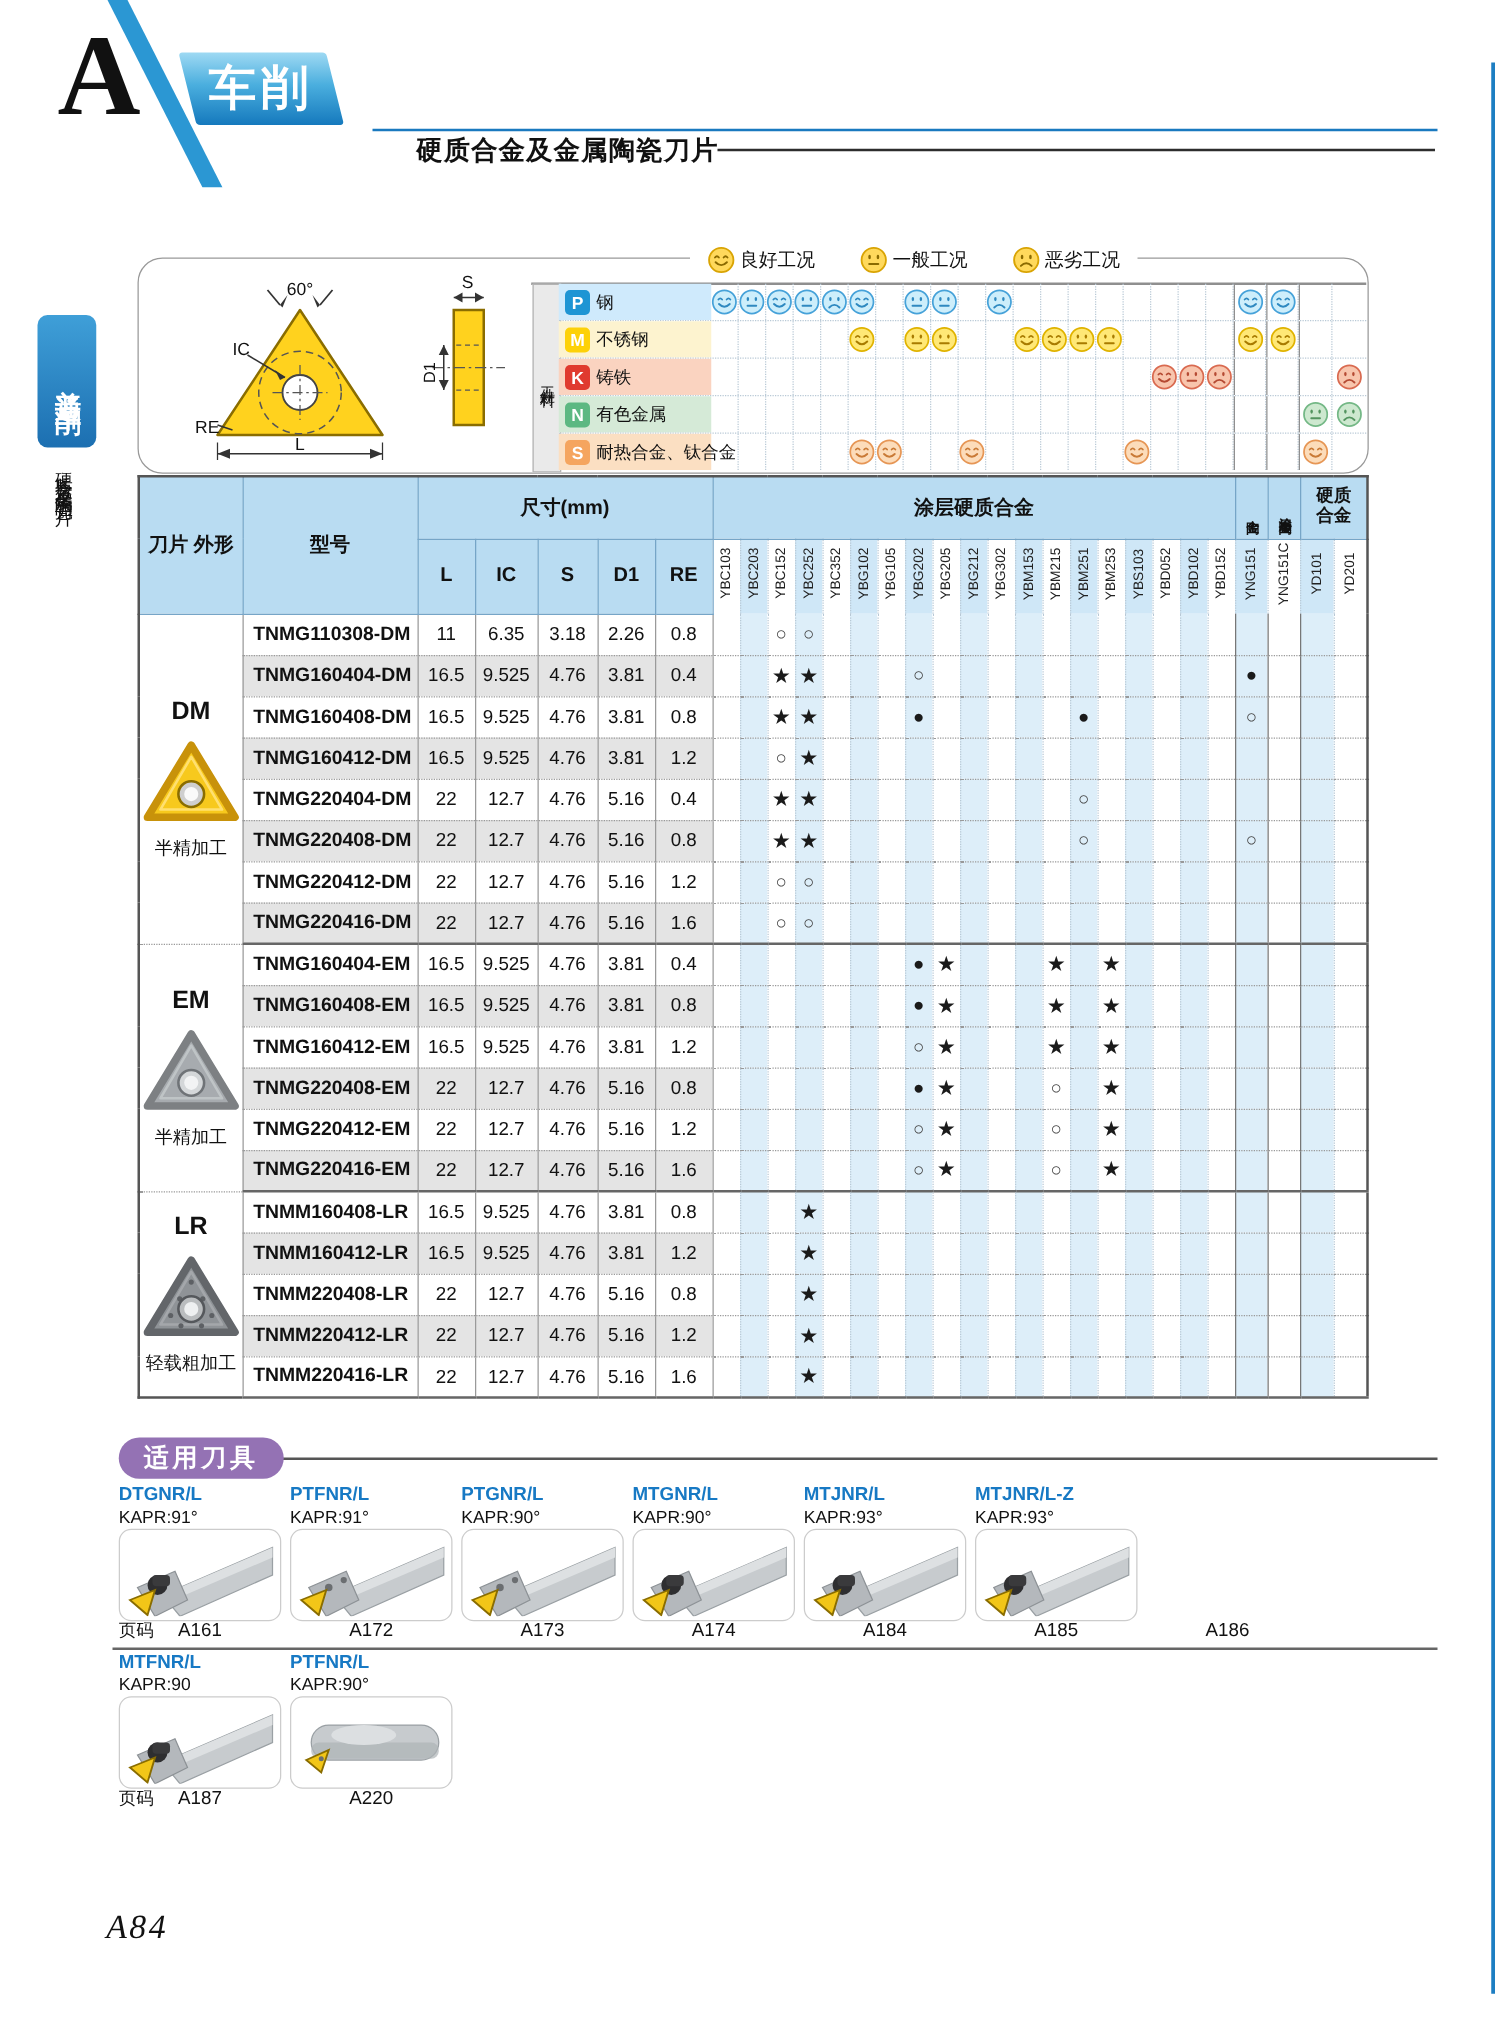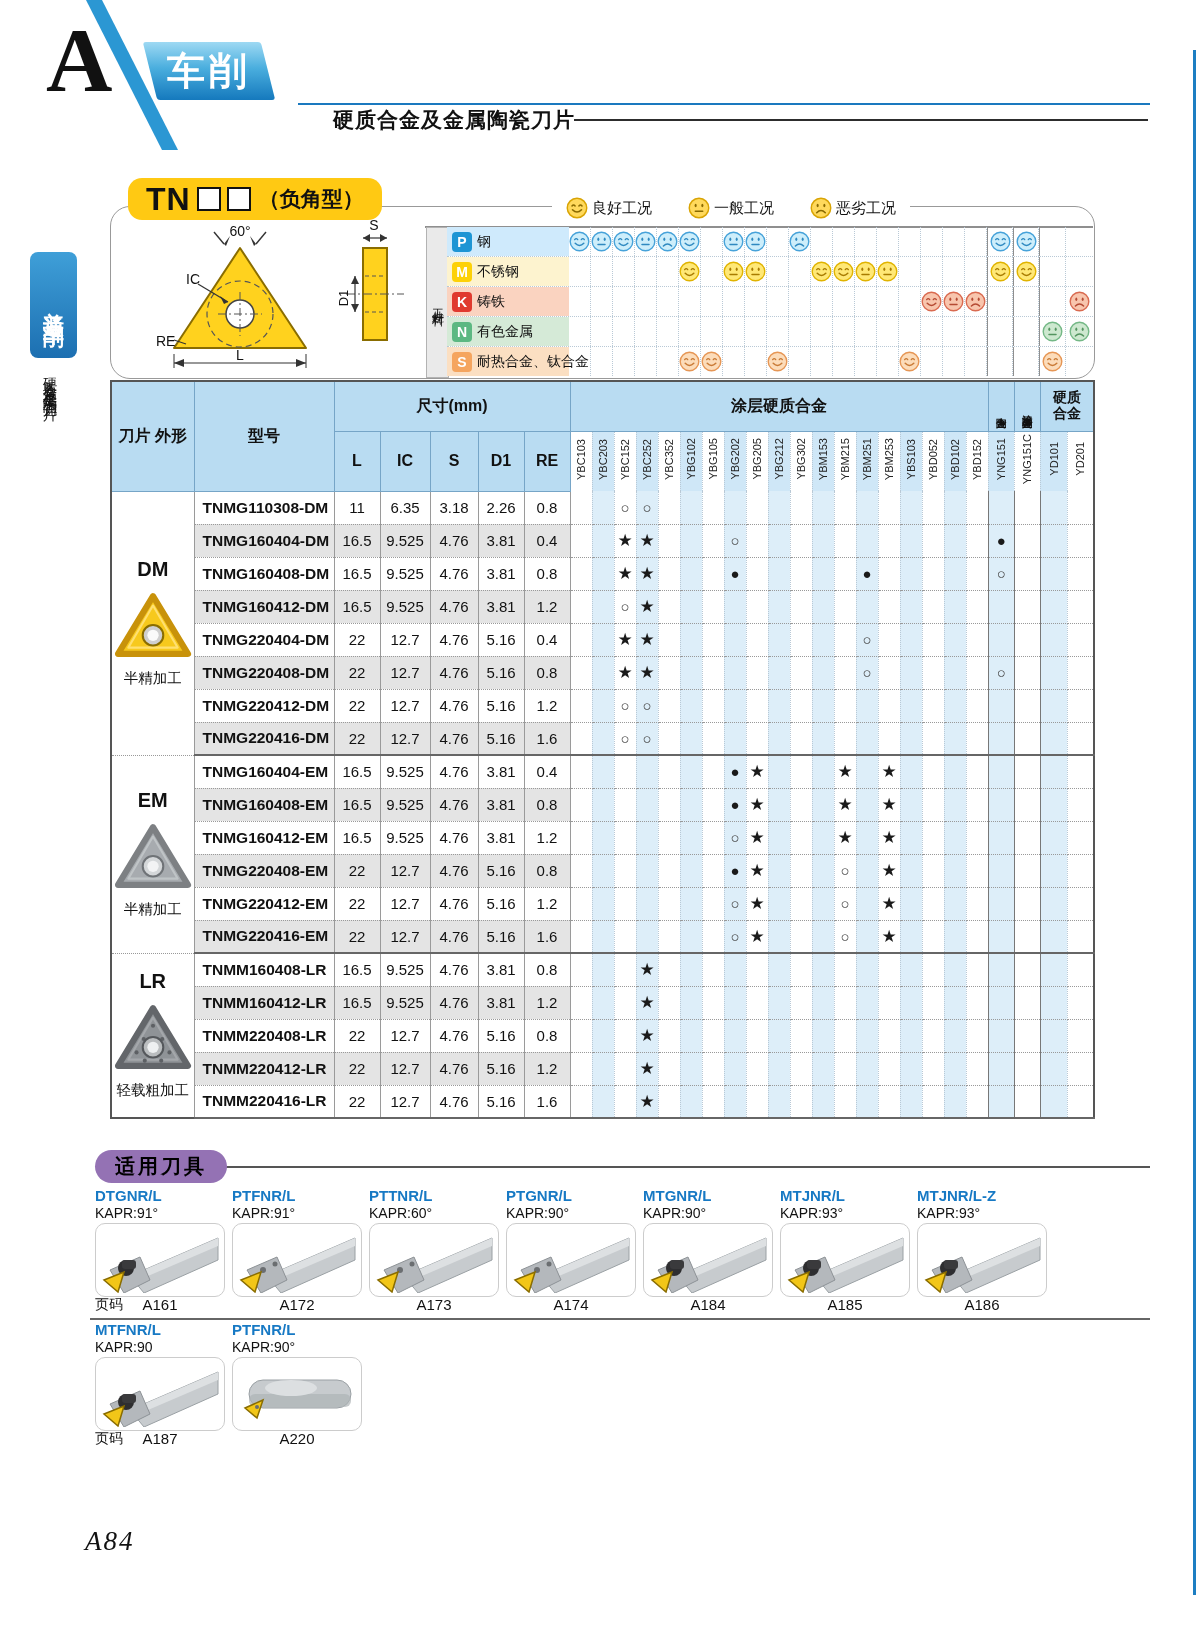--- a/index.html
+++ b/index.html
@@ -78,21 +78,21 @@
   .g-code{font-size:20px;font-weight:bold;}
   .g-desc{font-size:14.5px;}
   .mk .star{font-size:17px;color:#1a1a1a;}
   .mk .dotg{font-size:15px;color:#1a1a1a;}
   .mk .circ{font-size:15px;color:#444;}
 
   
   .marks-legend{left:560px;top:1124px;width:500px;display:flex;justify-content:flex-end;gap:30px;font-size:14px;}
 
   
-  .tools-badge{left:95px;top:1150px;background:#9472b4;color:#000000;font-weight:bold;font-size:20px;
+  .tools-badge{left:95px;top:1150px;background:#9472b4;color:#ffffff;font-weight:bold;font-size:20px;
                padding:3px 20px;border-radius:17px;letter-spacing:3px;z-index:2;text-align:center;}
   .tools-line{left:212px;top:1166px;width:938px;height:1.5px;background:#555;}
   .tool-row{display:flex;}
   .tool-row1{left:95px;top:1188px;}
   .tool-row2{left:95px;top:1322px;}
   .tool-card{width:130px;margin-right:7px;}
   .t-name{color:#1779c4;font-weight:bold;font-size:15px;line-height:1.1;}
   .t-kapr{font-size:14px;line-height:1.2;}
   .t-img{height:72px;border:1.5px solid #ccc;border-radius:10px;margin-top:2px;background:#fff;overflow:hidden;}
   .pages-row{display:flex;font-size:15px;}
@@ -121,26 +121,20 @@
   <div class="abs subtitle">硬质合金及金属陶瓷刀片</div>
   <div class="abs subtitle-line"></div>
   <div class="abs right-line"></div>
 
   <div class="abs side-tab">
     <span>普通车削</span>
   </div>
   <div class="abs side-sub">硬质合金及金属陶瓷刀片</div>
 
   <div class="abs frame"></div>
-  <div class="abs tn-badge">
-    <span class="tn-prefix">TN</span>
-    <span class="tn-sq"></span>
-    <span class="tn-sq"></span>
-    <span class="tn-suffix">（负角型）</span>
-  </div>
 
   <svg class="abs" style="left:140px;top:222px;width:200px;height:152px;" viewBox="0 0 200 152">
     <path d="M100,26 L166,126 L34,126 Z" fill="#ffd21e" stroke="#8a6d00" stroke-width="2" stroke-linejoin="round"></path>
     <circle cx="100" cy="92" r="33" fill="none" stroke="#555" stroke-width="1.2" stroke-dasharray="6,4"></circle>
     <circle cx="100" cy="92" r="14" fill="#fff" stroke="#444" stroke-width="1.5"></circle>
     <line x1="100" y1="70" x2="100" y2="114" stroke="#555" stroke-width="1" stroke-dasharray="8,3,2,3"></line>
     <line x1="78" y1="92" x2="122" y2="92" stroke="#555" stroke-width="1" stroke-dasharray="8,3,2,3"></line>
     <path d="M84,22 L74,10" stroke="#333" stroke-width="1.4"></path>
     <path d="M116,22 L126,10" stroke="#333" stroke-width="1.4"></path>
     <polygon points="84,22 90,14 86,24" fill="#333"></polygon>
@@ -1309,32 +1303,20 @@
       <div class="t-img"><svg width="127" height="69" viewBox="0 0 127 69">
     <polygon points="34,52 122,14 122,36 48,69" fill="#c7cbce" stroke="#9aa0a4"></polygon>
     <polygon points="34,52 122,14 122,22 38,58" fill="#dde0e2"></polygon>
     <polygon points="14,46 44,33 54,56 28,69" fill="#b4b8bc" stroke="#8d9296"></polygon>
     <circle cx="30" cy="46" r="3" fill="#6b6e71"></circle>
             <circle cx="42" cy="40" r="2.5" fill="#6b6e71"></circle>
     <polygon points="8,56 28,48 22,68" fill="#f2c618" stroke="#8a6d00" stroke-width="1.5"></polygon>
   </svg></div>
       </div>
       <div class="tool-card">
-        <div class="t-name">PTTNR/L</div>
-      <div class="t-kapr">KAPR:60°</div>
-      <div class="t-img"><svg width="127" height="69" viewBox="0 0 127 69">
-    <polygon points="34,52 122,14 122,36 48,69" fill="#c7cbce" stroke="#9aa0a4"></polygon>
-    <polygon points="34,52 122,14 122,22 38,58" fill="#dde0e2"></polygon>
-    <polygon points="14,46 44,33 54,56 28,69" fill="#b4b8bc" stroke="#8d9296"></polygon>
-    <circle cx="30" cy="46" r="3" fill="#6b6e71"></circle>
-            <circle cx="42" cy="40" r="2.5" fill="#6b6e71"></circle>
-    <polygon points="8,56 28,48 22,68" fill="#f2c618" stroke="#8a6d00" stroke-width="1.5"></polygon>
-  </svg></div>
-      </div>
-      <div class="tool-card">
         <div class="t-name">PTGNR/L</div>
       <div class="t-kapr">KAPR:90°</div>
       <div class="t-img"><svg width="127" height="69" viewBox="0 0 127 69">
     <polygon points="34,52 122,14 122,36 48,69" fill="#c7cbce" stroke="#9aa0a4"></polygon>
     <polygon points="34,52 122,14 122,22 38,58" fill="#dde0e2"></polygon>
     <polygon points="14,46 44,33 54,56 28,69" fill="#b4b8bc" stroke="#8d9296"></polygon>
     <circle cx="30" cy="46" r="3" fill="#6b6e71"></circle>
             <circle cx="42" cy="40" r="2.5" fill="#6b6e71"></circle>
     <polygon points="8,56 28,48 22,68" fill="#f2c618" stroke="#8a6d00" stroke-width="1.5"></polygon>
   </svg></div>

